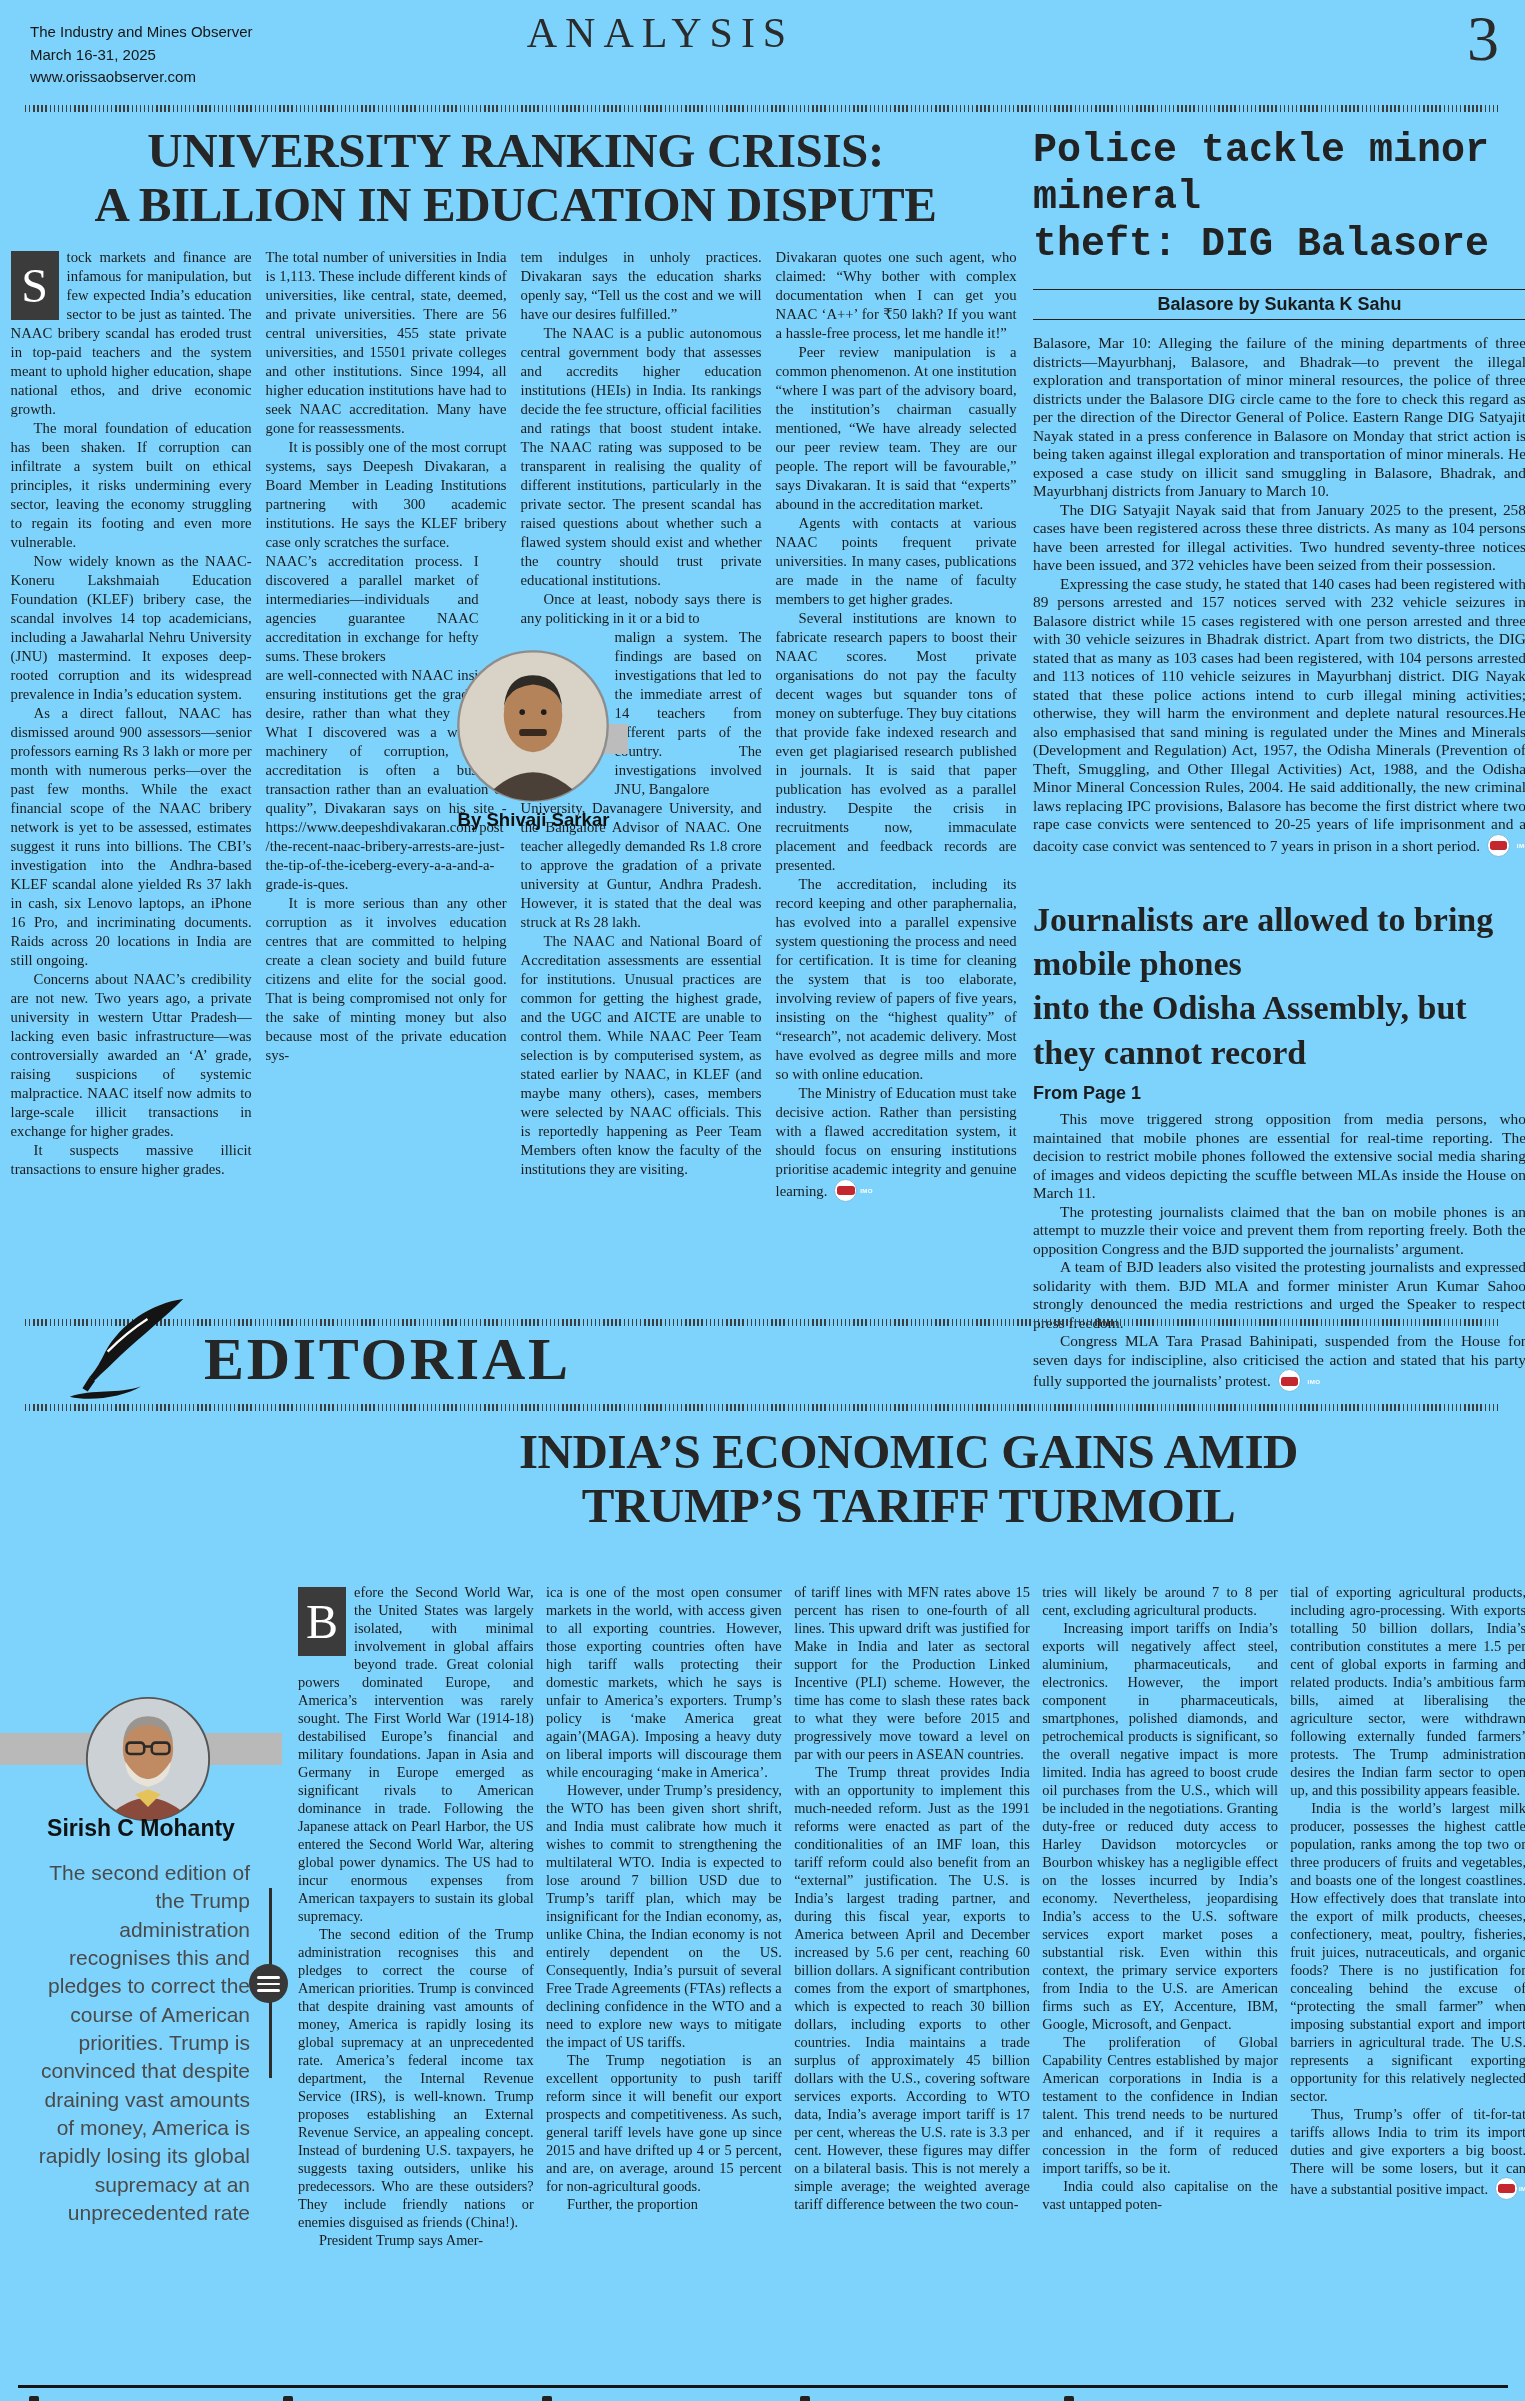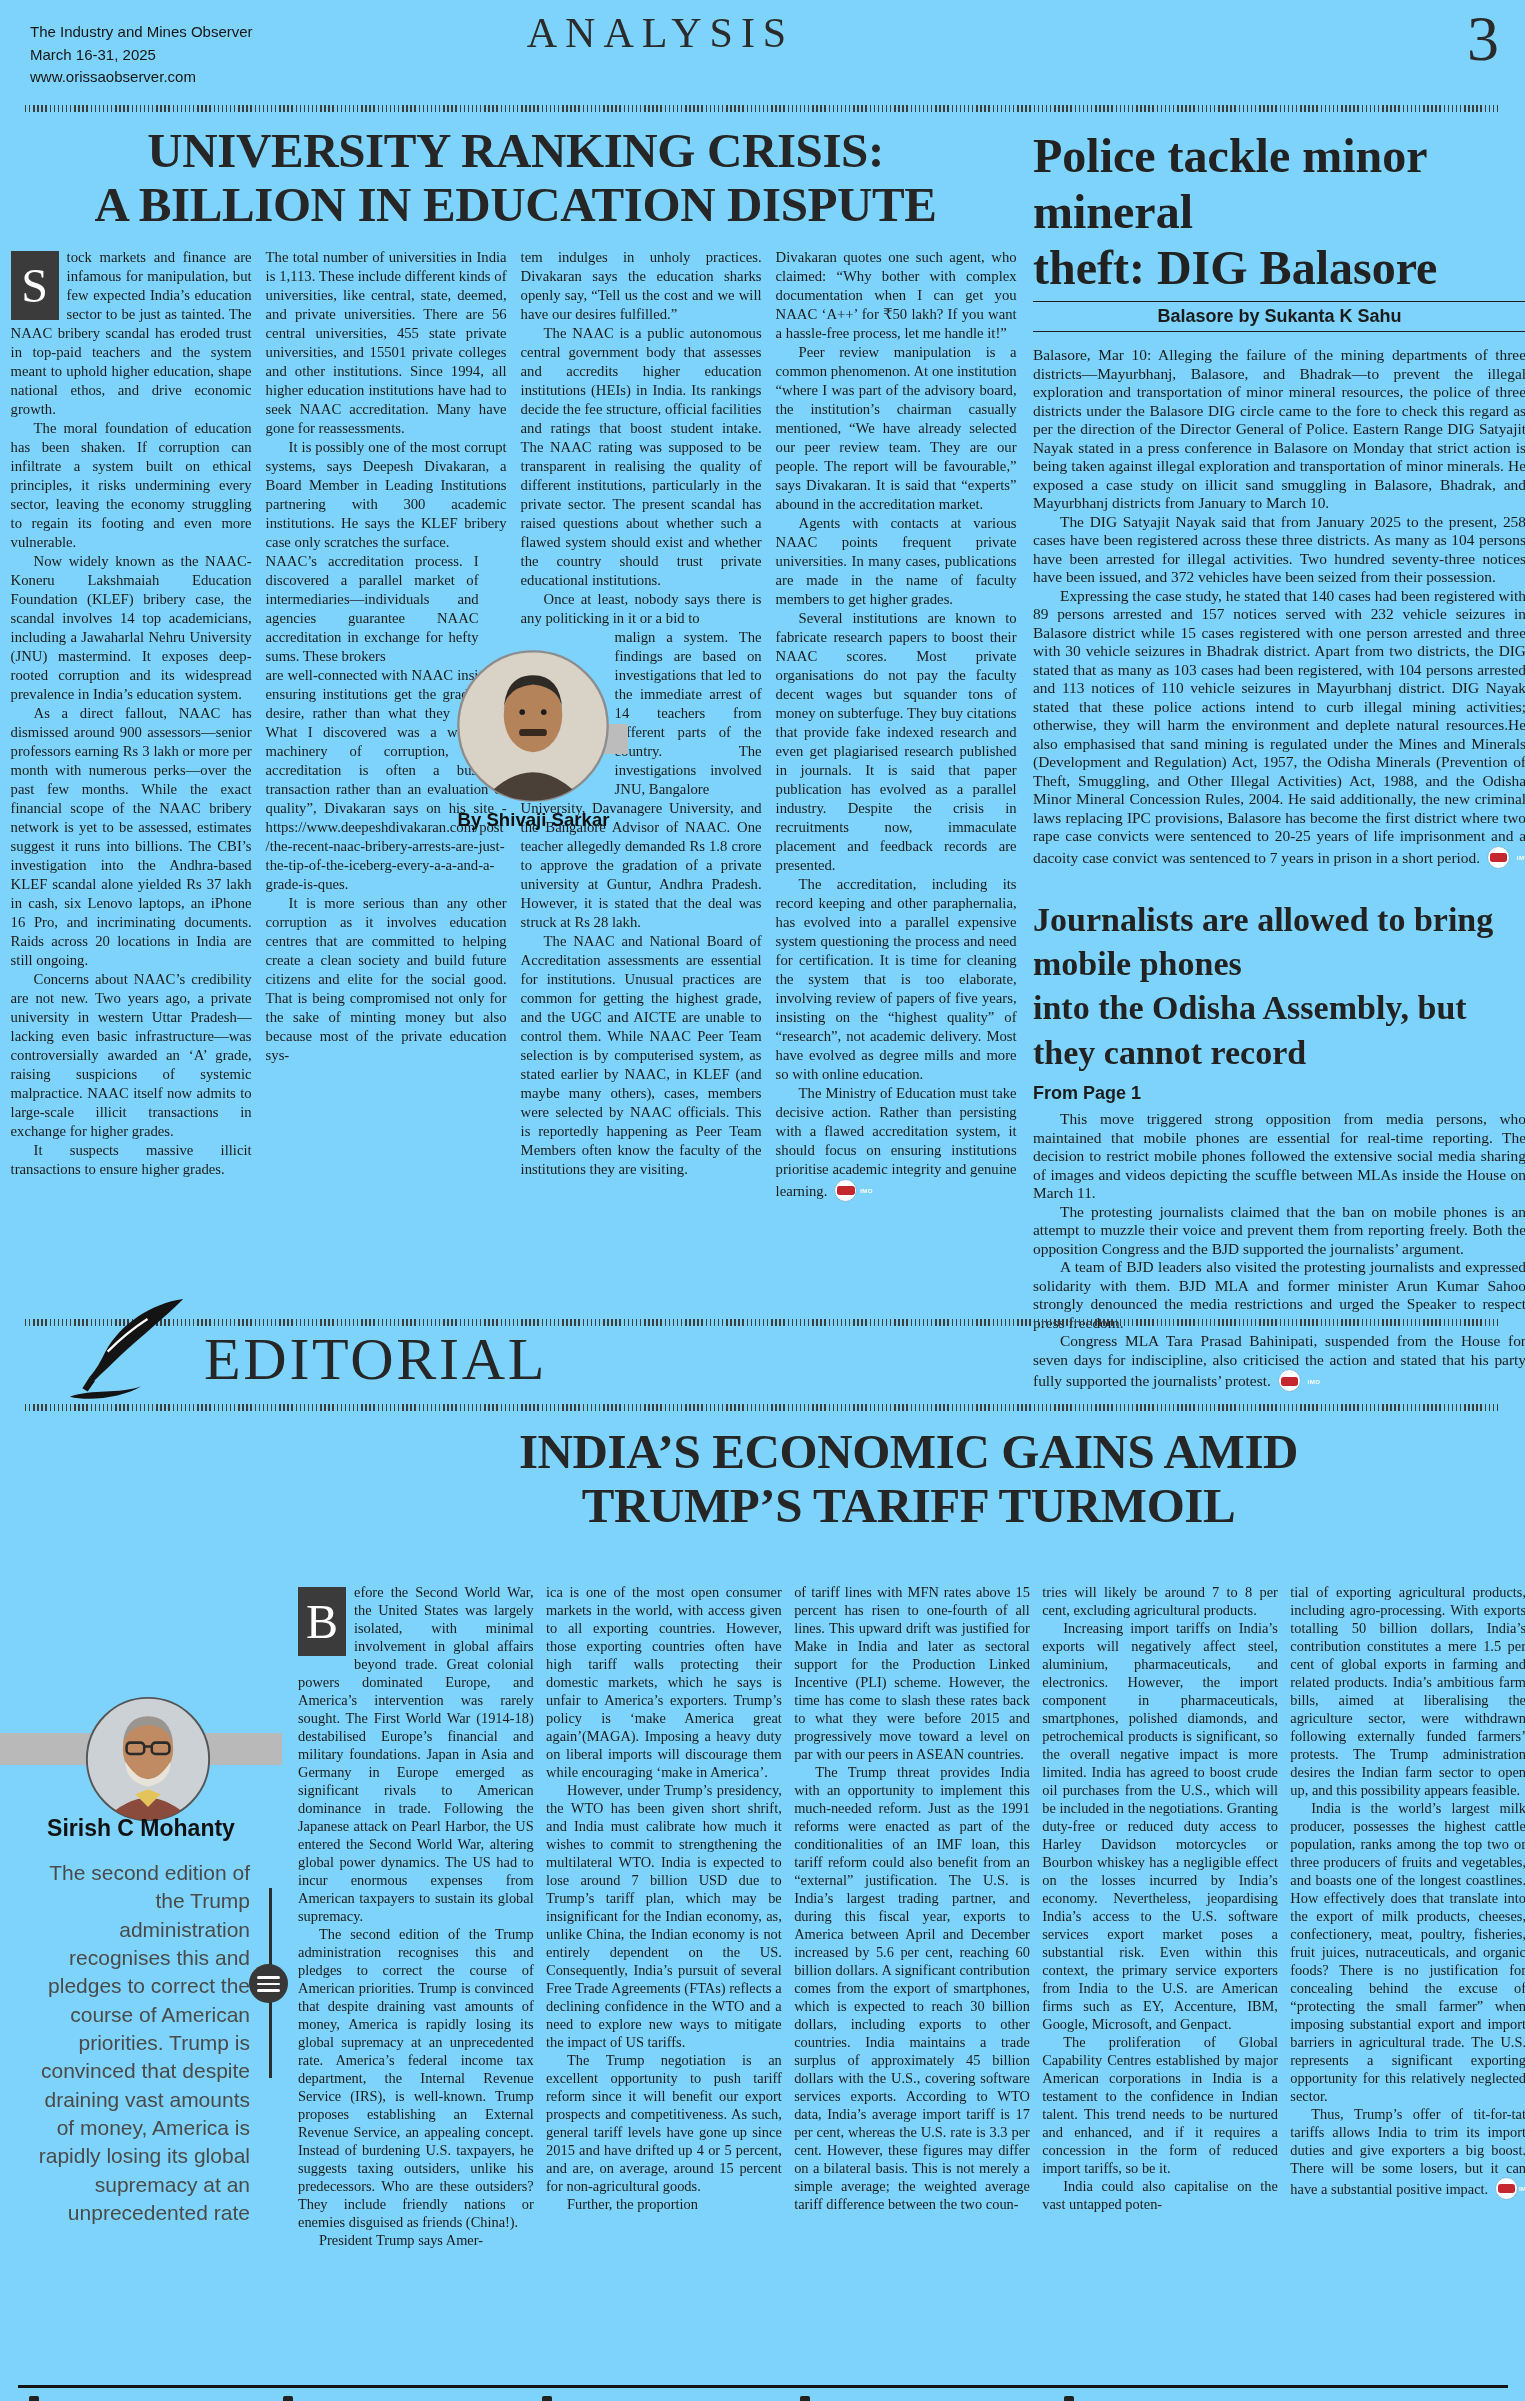--- a/index.html
+++ b/index.html
@@ -26,40 +26,40 @@
   .dc{float:left;width:48px;height:69px;background:#3b3b3b;color:#fff;text-align:center;
       font:400 48px/69px "Liberation Serif",serif;margin:3.5px 8px 0 0;}
   
   #photo1bar{left:477px;top:724px;width:151px;height:30px;background:#bcbcbc;}
   #photo1{left:456px;top:649px;width:154px;height:154px;}
   #photo1 svg{display:block;}
   #photo1cap{left:449px;top:809px;width:169px;text-align:center;
              font:700 18.6px/1.2 "Liberation Sans",sans-serif;color:#111;}
   
   #police{left:1033px;top:128px;width:493px;}
-  #police h2{margin:0 0 5px;font-size:48px;line-height:1.17;font-weight:700;color:#222;}
+  #police h2{margin:0 0 21px;font-size:40px;line-height:1.17;font-weight:700;color:#222;font-family:Liberation Mono, monospace;}
   .byline{border-top:1.8px solid #1e1e1e;border-bottom:1.8px solid #1e1e1e;text-align:center;
           font:700 18px/1.5 "Liberation Sans",sans-serif;padding:0.9px 0;margin-bottom:14px;}
   .wbody{font-size:15.4px;line-height:18.5px;text-align:justify;}
   .wbody .para{text-indent:27px;}
   .wbody .para.fl{text-indent:0;}
   
   #journo{left:1033px;top:898px;width:493px;}
   #journo h3{margin:0 0 5.3px;font-size:34px;line-height:1.3;font-weight:700;color:#222;}
   .kicker{font:700 18px/1.3 "Liberation Sans",sans-serif;margin:7px 0 5.3px;}
   
   .seal{display:inline-block;width:21px;height:21px;border-radius:50%;border:1.8px solid #79badd;
         background:#fff;position:relative;vertical-align:-6.2px;margin-left:7px;}
   .seal i{position:absolute;left:1.8px;right:1.8px;top:6.2px;height:9px;background:#c4272e;border-radius:2.7px;
           color:#fff;font:700 6.2px/9px "Liberation Sans",sans-serif;font-style:normal;text-align:center;letter-spacing:0.4px;}
   
   #edtoprule{left:25px;right:25px;top:1319px;}
   #edbotrule{left:25px;right:25px;top:1404px;}
   #quill{left:60px;top:1297px;width:133px;height:105px;}
-  #edlabel{left:204px;top:1325px;font-family:"Liberation Serif",serif;font-weight:400;
+  #edlabel{left:204px;top:1325px;font-family:"Liberation Serif",serif;font-weight:700;
            font-size:60px;letter-spacing:2.7px;color:#262626;}
   #edhead{left:293px;top:1425px;width:1231px;text-align:center;font-weight:700;
           font-size:49px;line-height:1.1;color:#262626;letter-spacing:-0.4px;}
   
   #sbar{left:0;top:1733px;width:282px;height:32px;background:#b9b9b9;}
   #edphoto{left:85px;top:1696px;width:126px;height:126px;}
   #edname{left:7px;top:1815px;width:268px;text-align:center;font:700 23px/1.2 "Liberation Sans",sans-serif;color:#111;}
   #edquote{left:25px;top:1859px;width:225px;font:400 21px/1.35 "Liberation Sans",sans-serif;
            color:#4a4a4a;text-align:right;}
   #vrule{left:269px;top:1888px;width:2.7px;height:190px;background:#2d2d2d;}

